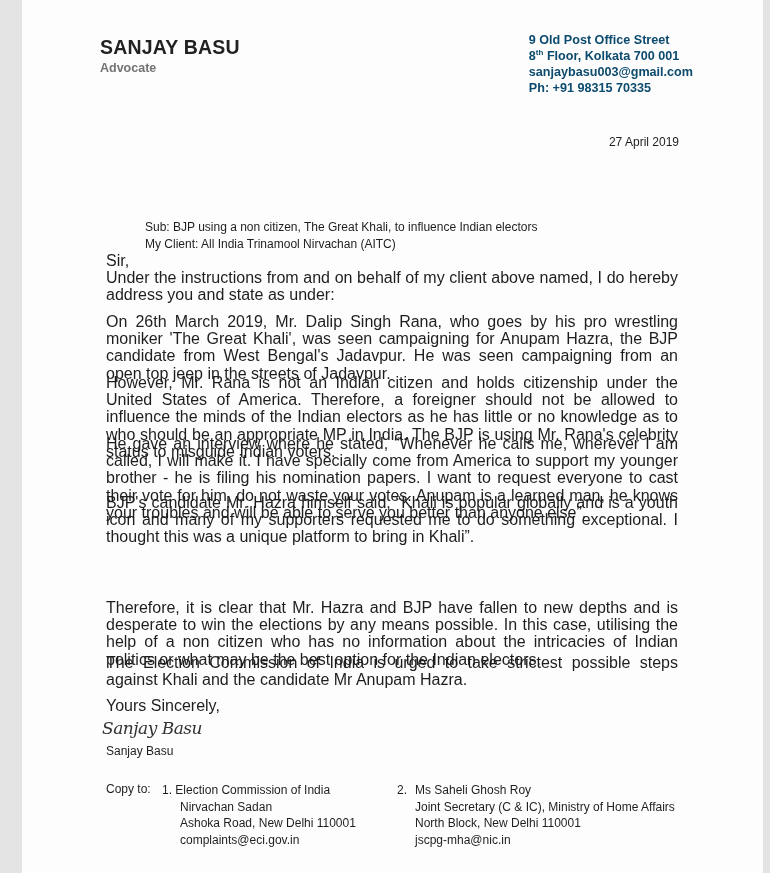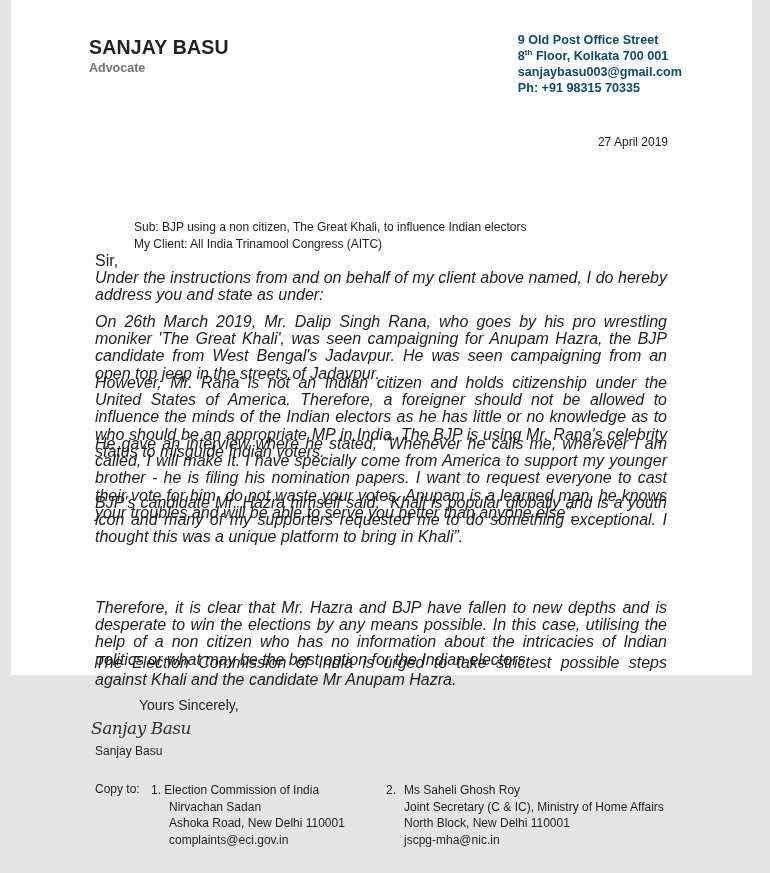--- a/index.html
+++ b/index.html
@@ -1,37 +1,37 @@
 <!DOCTYPE html>
 <html><head>
 <meta charset="utf-8">
 <style>
   html, body { margin:0; padding:0; }
   body { width:770px; height:873px; background:#e4e4e4; position:relative; overflow:hidden;
          font-family:"Liberation Sans", "DejaVu Sans", sans-serif; color:#1e1e1e; }
-  .page { position:absolute; left:11px; top:0; width:741px; height:675px; background:#fdfdfd; }
+  .page { position:absolute; left:22px; top:0; width:741px; height:873px; background:#fdfdfd; }
   .abs { position:absolute; white-space:nowrap; }
   .name { left:78px; top:36px; font-size:19.5px; font-weight:bold; letter-spacing:0.2px; color:#222; }
   .role { left:78px; top:61px; font-size:12.5px; font-weight:bold; color:#737373; }
   .addr { right:70px; top:32px; text-align:left; font-size:12.6px; font-weight:bold; line-height:16px; color:#0c4a6e; }
   .addr sup { font-size:8px; vertical-align:5px; line-height:0; }
   .recip { left:85px; top:135px; font-size:12px; line-height:17px; }
   .date { right:84px; top:135px; font-size:12px; }
   .sub { left:123px; top:219px; font-size:12px; line-height:17px; }
   .body { position:absolute; left:84px; width:572px; font-size:16px; line-height:17.2px; text-align:justify; }
-  .body p { margin:0;font-style:italic; }
+  .body p { margin:0; }
   .sir { top:252px; }
   .p1 { top:269px; }
   .p2 { top:313px; }
   .p3 { top:374px; }
   .p4 { top:435px; }
   .p5 { top:494px; }
   .p6 { top:599px; }
   .p7 { top:654px; }
-  .closing { left:84px; top:697px; font-size:14px;margin-left:44px; }
+  .closing { left:84px; top:697px; font-size:16px; }
   .sig { left:80px; top:718px; font-family:"DejaVu Serif", serif; font-style:italic; font-size:17px; color:#333; letter-spacing:-0.5px; }
   .signame { left:84px; top:744px; font-size:12px; }
   .copy-label { left:84px; top:782px; font-size:12px; }
   .cc1 { left:140px; top:782px; font-size:12px; line-height:16.5px; }
   .cc1 .indent, .cc2 .indent { padding-left:18px; display:block; }
   .cc2 { left:375px; top:782px; font-size:12px; line-height:16.5px; }
   .cc2 .num { display:inline-block; width:18px; }
 </style>
 </head>
 <body>
@@ -46,21 +46,21 @@
     <div><span>8</span><sup>th</sup><span> Floor, Kolkata 700 001</span></div>
     <div>sanjaybasu003@gmail.com</div>
     <div>Ph: +91 98315 70335</div>
   </div>
 
 
   <div class="abs date">27 April 2019</div>
 
   <div class="abs sub">
     <div>Sub: BJP using a non citizen, The Great Khali, to influence Indian electors</div>
-    <div>My Client: All India Trinamool Congress (AITC)</div>
+    <div>My Client: All India Trinamool Nirvachan (AITC)</div>
   </div>
 
   <div class="body sir">Sir,</div>
   <div class="body p1">
       <p>Under the instructions from and on behalf of my client above named, I do hereby address you and state as under:</p>
     </div>
   <div class="body p2">
       <p>On 26th March 2019, Mr. Dalip Singh Rana, who goes by his pro wrestling moniker 'The Great Khali', was seen campaigning for Anupam Hazra, the BJP candidate from West Bengal's Jadavpur. He was seen campaigning from an open top jeep in the streets of Jadavpur.</p>
     </div>
   <div class="body p3">

